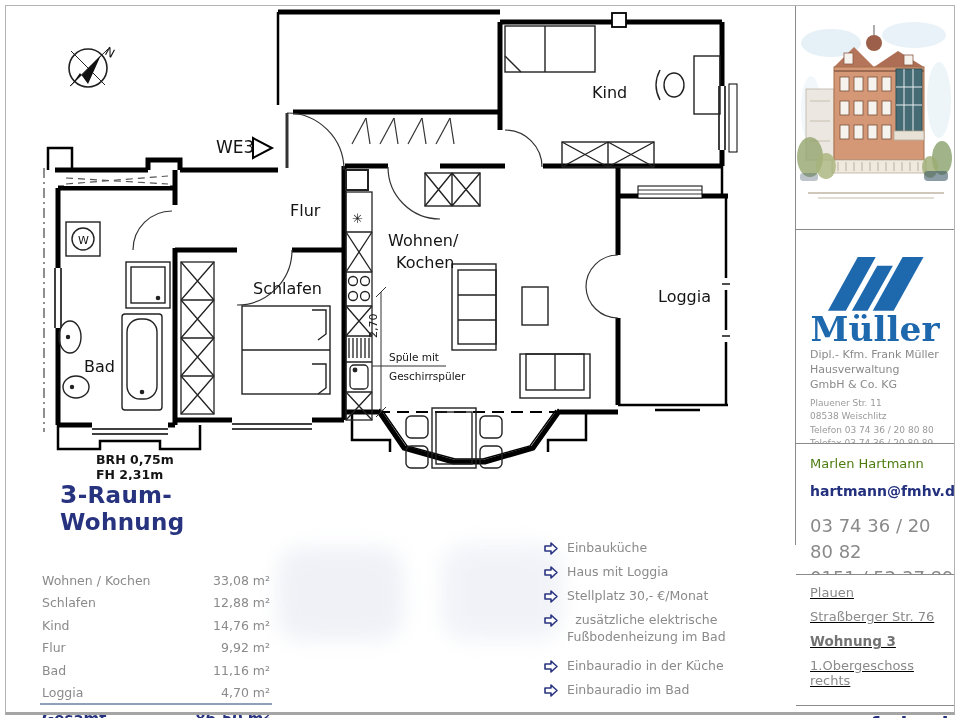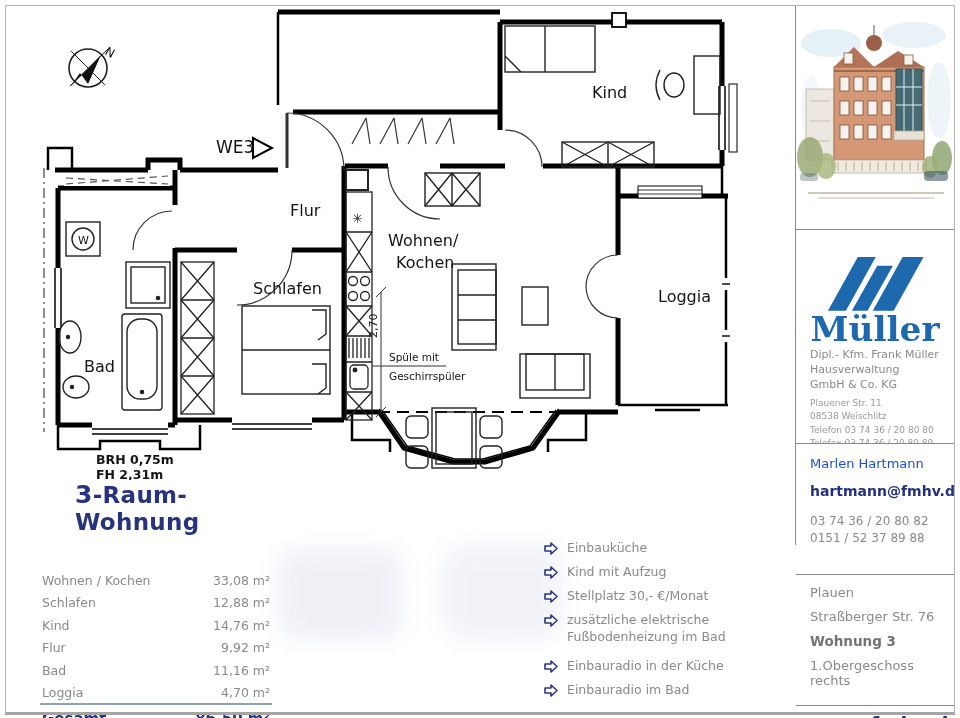--- a/index.html
+++ b/index.html
@@ -6,48 +6,48 @@
   #page{position:relative;width:960px;height:718px;background:#fff;overflow:hidden;
         font-family:"DejaVu Sans","Liberation Sans",sans-serif;}
   
   .frame{position:absolute;left:5px;top:5px;width:948px;height:706px;
          border:1.5px solid #b3b3b3;border-bottom:3px solid #a5a5a5;pointer-events:none;}
   
   #plan{position:absolute;left:0;top:0;}
   .plantext{fill:#141414;font-family:"DejaVu Sans",sans-serif;}
   
   #listing{position:absolute;left:40px;top:480px;width:232px;}
-  #listing .title{margin-left:35px;color:#27337f;font-weight:bold;font-size:23px;letter-spacing:.3px;}
+  #listing .title{margin-left:20px;color:#27337f;font-weight:bold;font-size:23px;letter-spacing:.3px;}
   #listing .title .num{font-size:25px;}
   #rooms{margin-top:30px;}
   .room-row{display:flex;justify-content:space-between;color:#8a8a8a;
             font-size:12.5px;height:22.5px;align-items:flex-end;padding:0 2px;}
   .total-row{display:flex;justify-content:space-between;color:#27337f;font-weight:bold;
              font-size:15px;height:27px;align-items:center;padding:0 2px;
              border-top:2px solid #8fa0b8;border-bottom:2px solid #8fa0b8;margin-top:3px;}
   
-  #features{position:absolute;left:543px;top:540px;width:225px;}
+  #features{position:absolute;left:543px;top:540px;width:225px;text-align:center;}
   .feat{display:flex;align-items:flex-start;margin-bottom:7px;color:#8a8a8a;font-size:12.5px;line-height:1.35;}
   .feat svg{flex:0 0 auto;margin-right:8px;margin-top:1px;}
   .feat .txt{white-space:pre-line;}
   .feat.gap{margin-top:13px;}
   
   .blob{position:absolute;border-radius:24px;filter:blur(10px);}
   
   #sidebar{position:absolute;left:795px;top:5px;width:158px;height:540px;
            border-left:1px solid #8a8a8a;background:#fff;}
   .sb-sec{border-bottom:1px solid #8a8a8a;overflow:hidden;}
   #sb-illu{height:224px;}
   #sb-logo{height:207px;padding-top:6px;}
   #sb-contact{height:118px;padding:12px 0 0 14px;}
-  #sb-object{height:120px;padding:10px 0 0 14px;}
+  #sb-object{height:120px;padding:10px 0 0 14px;text-decoration:underline;}
   #sb-web{height:35px;display:flex;align-items:center;padding-left:12px;}
-  .sb-name{color:#1d4ed8;font-size:13px;margin-bottom:12px;}
+  .sb-name{color:#4d7c0f;font-size:13px;margin-bottom:12px;}
   .sb-email{color:#23307e;font-weight:bold;font-size:14px;margin-bottom:14px;}
-  .sb-phone{color:#8a8a8a;font-size:12px;line-height:1.45;}
+  .sb-phone{color:#8a8a8a;font-size:18px;line-height:1.45;}
   .sb-city,.sb-street,.sb-floor{color:#8a8a8a;font-size:13px;margin-bottom:9px;}
   .sb-unit{color:#737373;font-weight:bold;font-size:13.5px;margin-bottom:9px;}
   .sb-web{color:#23307e;font-weight:bold;font-size:20px;letter-spacing:.2px;}
   .addr1{color:#8a8a8a;font-size:11px;line-height:1.35;padding-left:14px;}
   .addr2{color:#9a9a9a;font-size:9px;line-height:1.5;padding-left:14px;margin-top:4px;}
 </style>
 </head>
 <body>
 
 <div id="page">
@@ -295,21 +295,21 @@
     <div class="feat">
       <svg width="16" height="15" viewBox="0 0 16 15">
           <polygon points="2,5 8,5 8,2 14,7.5 8,13 8,10 2,10" fill="#fff" stroke="#2a3480" stroke-width="1.6" stroke-linejoin="round"></polygon>
         </svg>
       <span class="txt">Einbauküche</span>
     </div>
     <div class="feat">
       <svg width="16" height="15" viewBox="0 0 16 15">
           <polygon points="2,5 8,5 8,2 14,7.5 8,13 8,10 2,10" fill="#fff" stroke="#2a3480" stroke-width="1.6" stroke-linejoin="round"></polygon>
         </svg>
-      <span class="txt">Kind mit Aufzug</span>
+      <span class="txt">Haus mit Loggia</span>
     </div>
     <div class="feat">
       <svg width="16" height="15" viewBox="0 0 16 15">
           <polygon points="2,5 8,5 8,2 14,7.5 8,13 8,10 2,10" fill="#fff" stroke="#2a3480" stroke-width="1.6" stroke-linejoin="round"></polygon>
         </svg>
       <span class="txt">Stellplatz 30,- €/Monat</span>
     </div>
     <div class="feat">
       <svg width="16" height="15" viewBox="0 0 16 15">
           <polygon points="2,5 8,5 8,2 14,7.5 8,13 8,10 2,10" fill="#fff" stroke="#2a3480" stroke-width="1.6" stroke-linejoin="round"></polygon>

